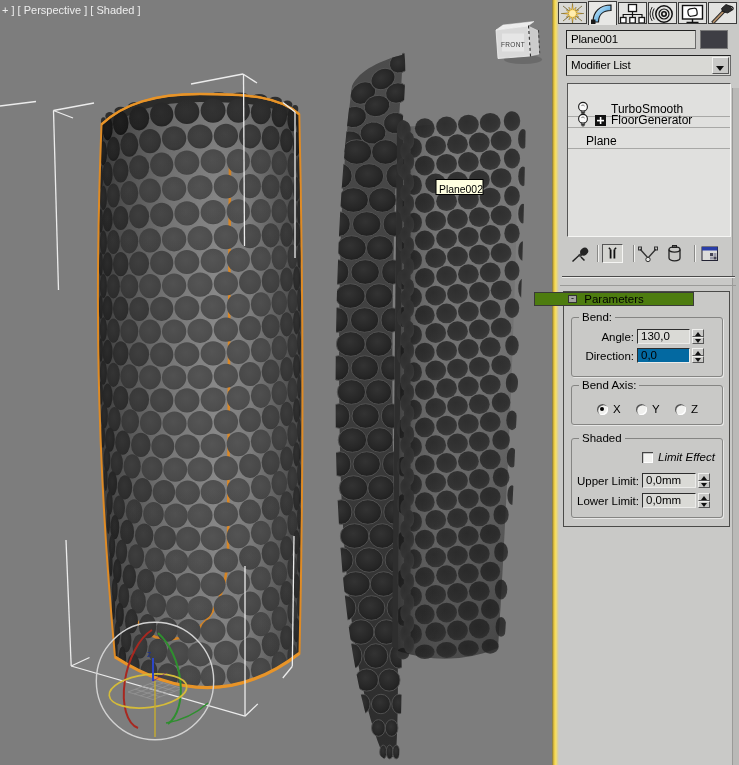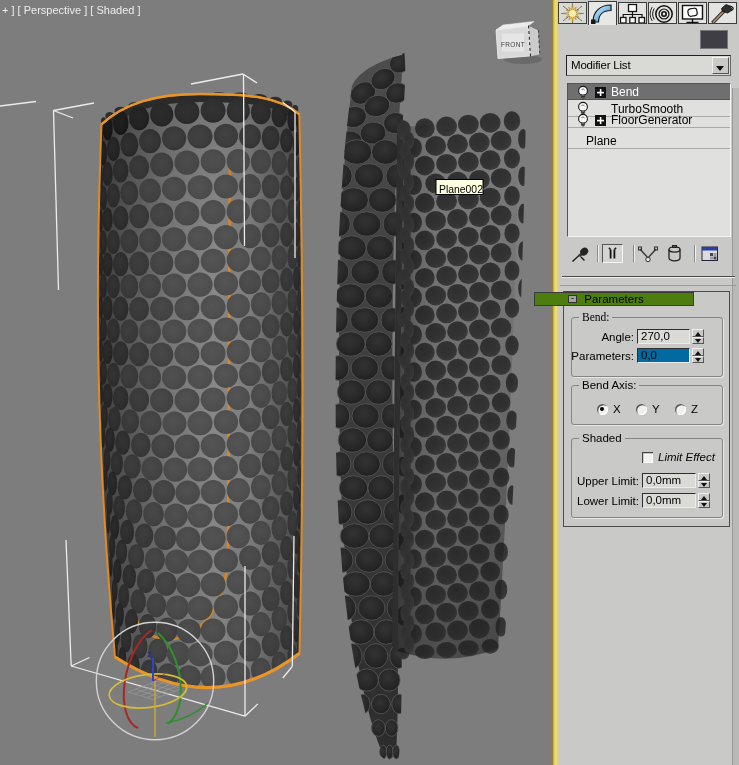--- a/index.html
+++ b/index.html
@@ -997,39 +997,26 @@
 <rect x="3.5" y="2.5" width="20" height="13.5" fill="#fff" stroke="#111" stroke-width="1.4"></rect>
 <rect x="9" y="5.5" width="9" height="7.5" rx="2.5" fill="none" stroke="#111" stroke-width="1.2" transform="rotate(-8 13.5 9)"></rect>
 <path d="M13.5,16 V19 M7.5,19.5 H19.5" stroke="#111" stroke-width="1.4" fill="none"></path>
       </svg></div>
     <div style="position:absolute;left:708px;top:2px;width:29px;height:22px;background:#e3e3e1;border:1px solid #3c3c3c;box-sizing:border-box;text-align:center;overflow:hidden"><svg width="27" height="22" viewBox="0 0 27 22">
 <line x1="3.5" y1="20" x2="15" y2="8" stroke="#2a2a2a" stroke-width="3.6"></line>
 <line x1="4" y1="19.5" x2="14.5" y2="8.5" stroke="#b8926a" stroke-width="1.8"></line>
 <polygon points="12.5,5.5 17,1.5 21,3 23.5,7 18.5,10 13.5,8.5" fill="#2e2e2e" stroke="#0e0e0e" stroke-width="0.8"></polygon>
 <path d="M21,3 C24,3.5 25,5.5 23.5,7" fill="none" stroke="#0e0e0e" stroke-width="1.1"></path>
       </svg></div>
+    <div style="position:absolute;left:566px;top:30px;width:130px;height:19px;background:#d9d9d5;border:1px solid;border-color:#222 #6a6a6a #6a6a6a #222;box-sizing:border-box;font-family:'Liberation Sans',sans-serif;font-size:11.5px;letter-spacing:-0.2px;line-height:17px;padding-left:4px;color:#000">Plane001</div>
     <div style="position:absolute;left:700px;top:30px;width:28px;height:19px;background:#3e3e44;border:1px solid #777;box-sizing:border-box"></div>
     <div style="position:absolute;left:566px;top:55px;width:165px;height:21px;background:#d9d9d5;border:1px solid;border-color:#222 #6a6a6a #6a6a6a #222;box-sizing:border-box;font-family:'Liberation Sans',sans-serif;font-size:11.5px;letter-spacing:-0.2px;line-height:18px;padding-left:4px;color:#000">Modifier List<div style="position:absolute;right:1px;top:1px;width:17px;height:17px;background:#c9c9c7;border:1px solid;border-color:#f0f0ee #555 #555 #f0f0ee;box-sizing:border-box">
         <div style="position:absolute;right:4px;top:8px;width:0;height:0;border-left:4px solid transparent;border-right:4px solid transparent;border-top:5px solid #111"></div>
       </div></div>
     <div style="position:absolute;left:567px;top:83px;width:164px;height:154px;background:#e0e0de;border:1px solid;border-color:#555 #f5f5f3 #f5f5f3 #555;box-sizing:border-box;font-family:'Liberation Sans',sans-serif;font-size:12px;color:#000;overflow:hidden">
-<div style="position:absolute;left:0;top:0;width:100%;height:16px;background:#6f6f6f;border-bottom:1px solid #555;box-sizing:border-box">
-        <svg width="14" height="15" viewBox="0 0 14 15" style="position:absolute;left:8px;top:1px">
-<circle cx="7" cy="5.8" r="4.4" fill="#fafafa" stroke="#1a1a1a" stroke-width="1.1"></circle>
-<path d="M5.3,10.2 h3.4 v1.3 h-3.4 z" fill="#e8e8e8" stroke="#1a1a1a" stroke-width="0.8"></path>
-<path d="M5.9,12 h2.2 v1 h-2.2 z" fill="#cacaca" stroke="#1a1a1a" stroke-width="0.7"></path>
-<path d="M5.4,4.6 a2.2,2.2 0 0 1 3.2,0.4" stroke="#555" stroke-width="0.8" fill="none"></path>
-        </svg>
-        <svg width="11" height="11" viewBox="0 0 11 11" style="position:absolute;left:27px;top:3px">
-<rect width="11" height="11" fill="#111"></rect>
-          <rect x="2" y="4.8" width="7" height="1.6" fill="#fff"></rect>
-          <rect x="4.8" y="2" width="1.6" height="7" fill="#fff"></rect>
-        </svg>
-        <span style="position:absolute;left:43px;top:1px;color:#fff">Bend</span>
-      </div>
 <div style="position:absolute;left:0;top:16px;width:100%;height:17px;border-bottom:1px solid #a8a8a6;box-sizing:border-box">
         <svg width="14" height="15" viewBox="0 0 14 15" style="position:absolute;left:8px;top:1px">
 <circle cx="7" cy="5.8" r="4.4" fill="#fafafa" stroke="#1a1a1a" stroke-width="1.1"></circle>
 <path d="M5.3,10.2 h3.4 v1.3 h-3.4 z" fill="#e8e8e8" stroke="#1a1a1a" stroke-width="0.8"></path>
 <path d="M5.9,12 h2.2 v1 h-2.2 z" fill="#cacaca" stroke="#1a1a1a" stroke-width="0.7"></path>
 <path d="M5.4,4.6 a2.2,2.2 0 0 1 3.2,0.4" stroke="#555" stroke-width="0.8" fill="none"></path>
         </svg>
         <span style="position:absolute;left:43px;top:2px">TurboSmooth</span>
       </div>
 <div style="position:absolute;left:0;top:28px;width:100%;height:16px;border-bottom:1px solid #a8a8a6;box-sizing:border-box">
@@ -1082,32 +1069,32 @@
 <rect x="9" y="10.5" width="3" height="3" fill="#99a"></rect>
       <rect x="12.5" y="7" width="3" height="3" fill="#99a"></rect>
     </svg>
     <div style="position:absolute;left:562px;top:276px;width:173px;height:1px;background:#4a4a4a"></div>
     <div style="position:absolute;left:562px;top:277px;width:173px;height:1px;background:#ededeb"></div>
     <div style="position:absolute;left:560px;top:285px;width:176px;height:1px;background:#9a9a98"></div>
     <div style="position:absolute;left:563px;top:291px;width:167px;height:236px;border:1px solid #4a4a48;box-sizing:border-box;background:#c9c9c7"></div>
     <div style="position:absolute;left:534px;top:292px;width:160px;height:14px;background:#4d7c0f;border:1px solid #3a3a38;box-sizing:border-box;font-family:'Liberation Sans',sans-serif;font-size:11.5px;line-height:12px;text-align:center;color:#000">Parameters</div>
     <div style="position:absolute;left:568px;top:295px;width:9px;height:8px;border:1px solid #333;box-sizing:border-box;font-family:'Liberation Sans',sans-serif;font-size:9px;line-height:5px;text-align:center;background:#a3a3a1">-</div>
     <div style="position:absolute;left:571px;top:317px;width:152px;height:60px;border:1px solid #858583;border-radius:3px;box-shadow:1px 1px 0 rgba(255,255,255,0.55);box-sizing:border-box;"></div>
-    <div style="position:absolute;left:579px;top:311px;font-family:Liberation Serif, serif;font-size:11.5px;color:#000;background:#c9c9c7;padding:0 3px">Bend:</div>
+    <div style="position:absolute;left:579px;top:311px;font-family:Liberation Sans, sans-serif;font-size:11.5px;color:#000;background:#c9c9c7;padding:0 3px">Bend:</div>
     <div style="position:absolute;left:564px;top:331px;width:70px;text-align:right;font-family:'Liberation Sans',sans-serif;font-size:11.5px;color:#000;">Angle:</div>
-    <div style="position:absolute;left:637px;top:329px;width:53px;height:15px;background:#dadad6;border:1px solid;border-color:#2e2e2e #ececea #ececea #2e2e2e;box-sizing:border-box;font-family:'Liberation Sans',sans-serif;font-size:11.5px;line-height:13px;padding-left:3px;color:#000">270,0</div>
+    <div style="position:absolute;left:637px;top:329px;width:53px;height:15px;background:#dadad6;border:1px solid;border-color:#2e2e2e #ececea #ececea #2e2e2e;box-sizing:border-box;font-family:'Liberation Sans',sans-serif;font-size:11.5px;line-height:13px;padding-left:3px;color:#000">130,0</div>
     <div style="position:absolute;left:692px;top:329px;width:12px;height:15px">
       <div style="position:absolute;left:0;top:0;width:12px;height:7.5px;background:#c9c9c7;border:1px solid;border-color:#f0f0ee #555 #555 #f0f0ee;box-sizing:border-box">
         <div style="position:absolute;left:2px;top:1.5px;width:0;height:0;border-left:3.5px solid transparent;border-right:3.5px solid transparent;border-bottom:4px solid #111"></div>
       </div>
       <div style="position:absolute;left:0;top:7.5px;width:12px;height:7.5px;background:#c9c9c7;border:1px solid;border-color:#f0f0ee #555 #555 #f0f0ee;box-sizing:border-box">
         <div style="position:absolute;left:2px;top:1.5px;width:0;height:0;border-left:3.5px solid transparent;border-right:3.5px solid transparent;border-top:4px solid #111"></div>
       </div>
     </div>
-    <div style="position:absolute;left:564px;top:350px;width:70px;text-align:right;font-family:'Liberation Sans',sans-serif;font-size:11.5px;color:#000;">Parameters:</div>
+    <div style="position:absolute;left:564px;top:350px;width:70px;text-align:right;font-family:'Liberation Sans',sans-serif;font-size:11.5px;color:#000;">Direction:</div>
     <div style="position:absolute;left:637px;top:348px;width:53px;height:15px;background:#0369a1;border:1px solid;border-color:#2e2e2e #ececea #ececea #2e2e2e;box-sizing:border-box;font-family:'Liberation Sans',sans-serif;font-size:11.5px;line-height:13px;padding-left:3px;color:#000">0,0</div>
     <div style="position:absolute;left:692px;top:348px;width:12px;height:15px">
       <div style="position:absolute;left:0;top:0;width:12px;height:7.5px;background:#c9c9c7;border:1px solid;border-color:#f0f0ee #555 #555 #f0f0ee;box-sizing:border-box">
         <div style="position:absolute;left:2px;top:1.5px;width:0;height:0;border-left:3.5px solid transparent;border-right:3.5px solid transparent;border-bottom:4px solid #111"></div>
       </div>
       <div style="position:absolute;left:0;top:7.5px;width:12px;height:7.5px;background:#c9c9c7;border:1px solid;border-color:#f0f0ee #555 #555 #f0f0ee;box-sizing:border-box">
         <div style="position:absolute;left:2px;top:1.5px;width:0;height:0;border-left:3.5px solid transparent;border-right:3.5px solid transparent;border-top:4px solid #111"></div>
       </div>
     </div>
     <div style="position:absolute;left:571px;top:385px;width:152px;height:40px;border:1px solid #858583;border-radius:3px;box-shadow:1px 1px 0 rgba(255,255,255,0.55);box-sizing:border-box;"></div>

